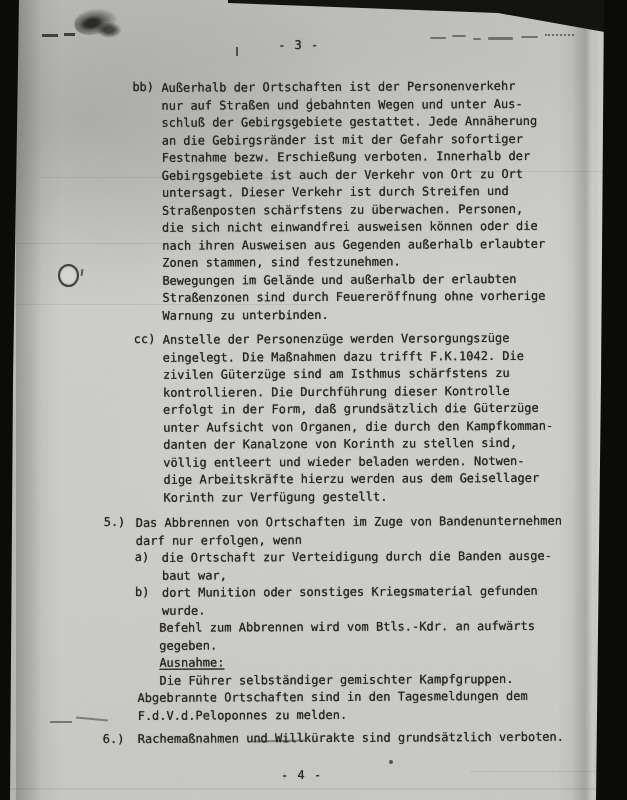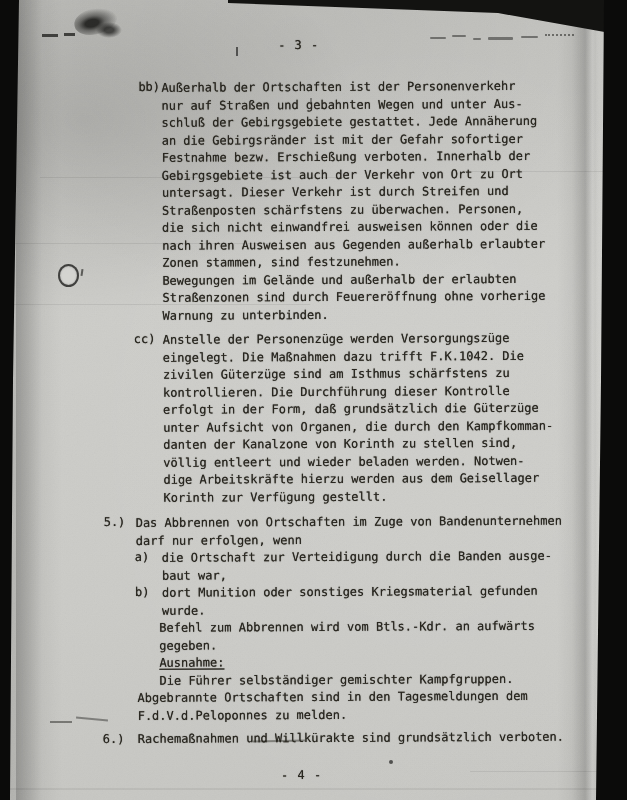--- a/index.html
+++ b/index.html
@@ -119,21 +119,21 @@
   <div class="artifact pline1"></div>
   <div class="artifact pline2"></div>
   <div class="artifact strike6"></div>
   <div class="artifact speck1"></div>
   <div class="artifact speck2"></div>
 
   <div class="textlayer">
 
     <div class="abs pagenum" style="left:280px; top:38px;">- 3 -</div>
 
-    <div class="abs" style="left:134px; top:79px;margin-left:6px;">bb)</div>
+    <div class="abs" style="left:134px; top:79px;">bb)</div>
     <div class="abs" style="left:163px; top:79px;"><div class="tline">Außerhalb der Ortschaften ist der Personenverkehr</div><div class="tline">nur auf Straßen und gebahnten Wegen und unter Aus-</div><div class="tline">schluß der Gebirgsgebiete gestattet. Jede Annäherung</div><div class="tline">an die Gebirgsränder ist mit der Gefahr sofortiger</div><div class="tline">Festnahme bezw. Erschießung verboten. Innerhalb der</div><div class="tline">Gebirgsgebiete ist auch der Verkehr von Ort zu Ort</div><div class="tline">untersagt. Dieser Verkehr ist durch Streifen und</div><div class="tline">Straßenposten schärfstens zu überwachen. Personen,</div><div class="tline">die sich nicht einwandfrei ausweisen können oder die</div><div class="tline">nach ihren Ausweisen aus Gegenden außerhalb erlaubter</div><div class="tline">Zonen stammen, sind festzunehmen.</div><div class="tline">Bewegungen im Gelände und außerhalb der erlaubten</div><div class="tline">Straßenzonen sind durch Feuereröffnung ohne vorherige</div><div class="tline">Warnung zu unterbinden.</div></div>
 
     <div class="abs" style="left:134px; top:331px;">cc)</div>
     <div class="abs" style="left:163px; top:331px;"><div class="tline">Anstelle der Personenzüge werden Versorgungszüge</div><div class="tline">eingelegt. Die Maßnahmen dazu trifft F.K.1042. Die</div><div class="tline">zivilen Güterzüge sind am Isthmus schärfstens zu</div><div class="tline">kontrollieren. Die Durchführung dieser Kontrolle</div><div class="tline">erfolgt in der Form, daß grundsätzlich die Güterzüge</div><div class="tline">unter Aufsicht von Organen, die durch den Kampfkomman-</div><div class="tline">danten der Kanalzone von Korinth zu stellen sind,</div><div class="tline">völlig entleert und wieder beladen werden. Notwen-</div><div class="tline">dige Arbeitskräfte hierzu werden aus dem Geisellager</div><div class="tline">Korinth zur Verfügung gestellt.</div></div>
 
     <div class="abs" style="left:103px; top:514px;">5.)</div>
     <div class="abs" style="left:135px; top:514px;"><div class="tline">Das Abbrennen von Ortschaften im Zuge von Bandenunternehmen</div><div class="tline">darf nur erfolgen, wenn</div></div>
 
     <div class="abs" style="left:134px; top:549px;">a)</div>
     <div class="abs" style="left:161px; top:549px;"><div class="tline">die Ortschaft zur Verteidigung durch die Banden ausge-</div><div class="tline">baut war,</div></div>

